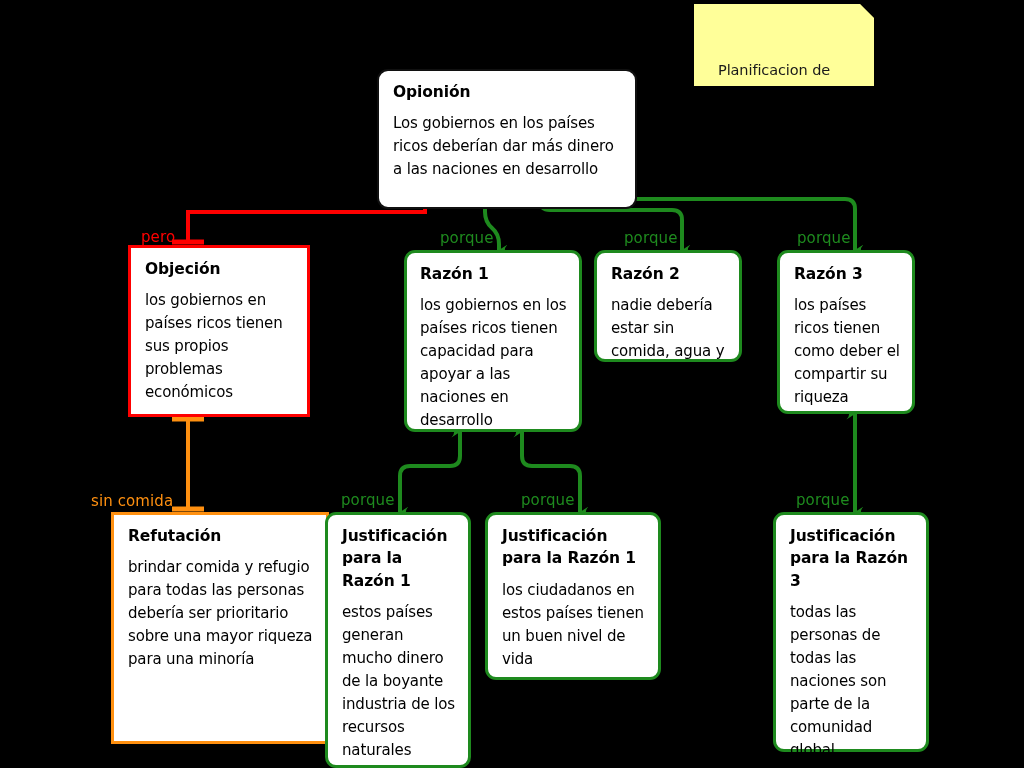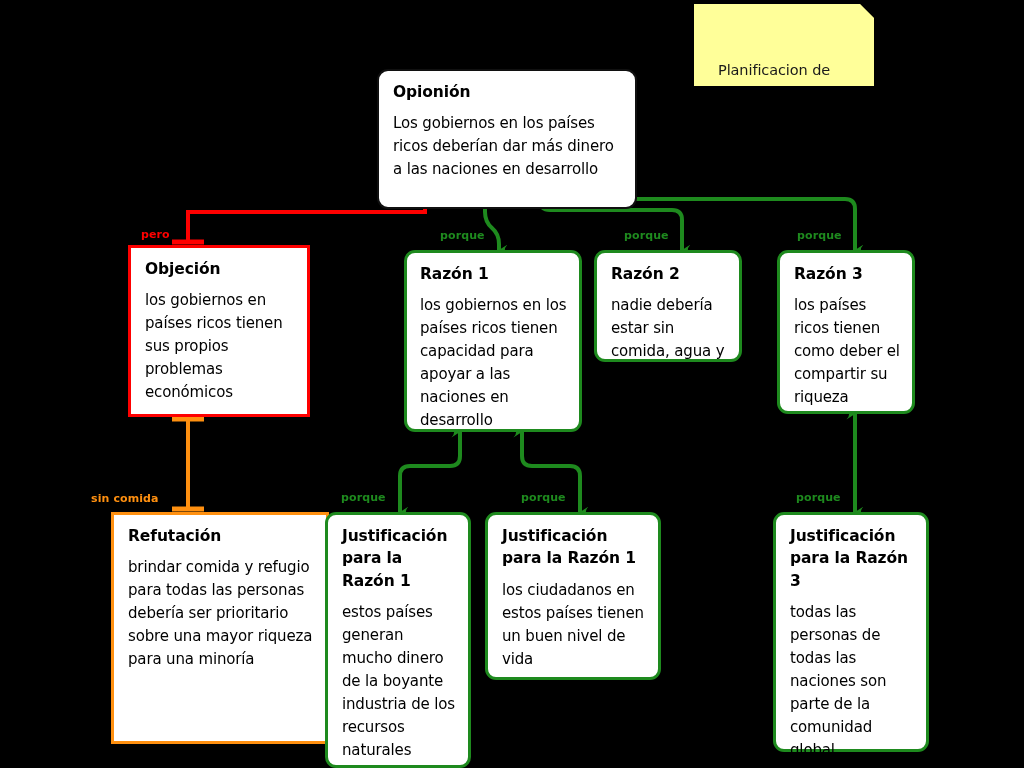--- a/index.html
+++ b/index.html
@@ -50,22 +50,22 @@
   .sharp   { border-radius: 0; margin-left: 32px; }
 
   .b-black  { border: 2px solid #101010; }
   .b-green  { border: 3px solid #1e8a1e; }
   .b-red    { border: 3px solid #fe0000; }
   .b-orange { border: 3px solid #ff9010; }
 
   
   .edge-label {
     position: absolute;
-    font-size: 11px;
-    font-weight: bold;
+    font-size: 15px;
+    font-weight: normal;
     letter-spacing: 0.1px;
     white-space: nowrap;
     font-family: "DejaVu Sans", sans-serif;
   }
   .lab-green  { color: #1e8a1e; }
   .lab-red    { color: #fe0000; }
   .lab-orange { color: #ff9010; }
 
   
   .sticky {

